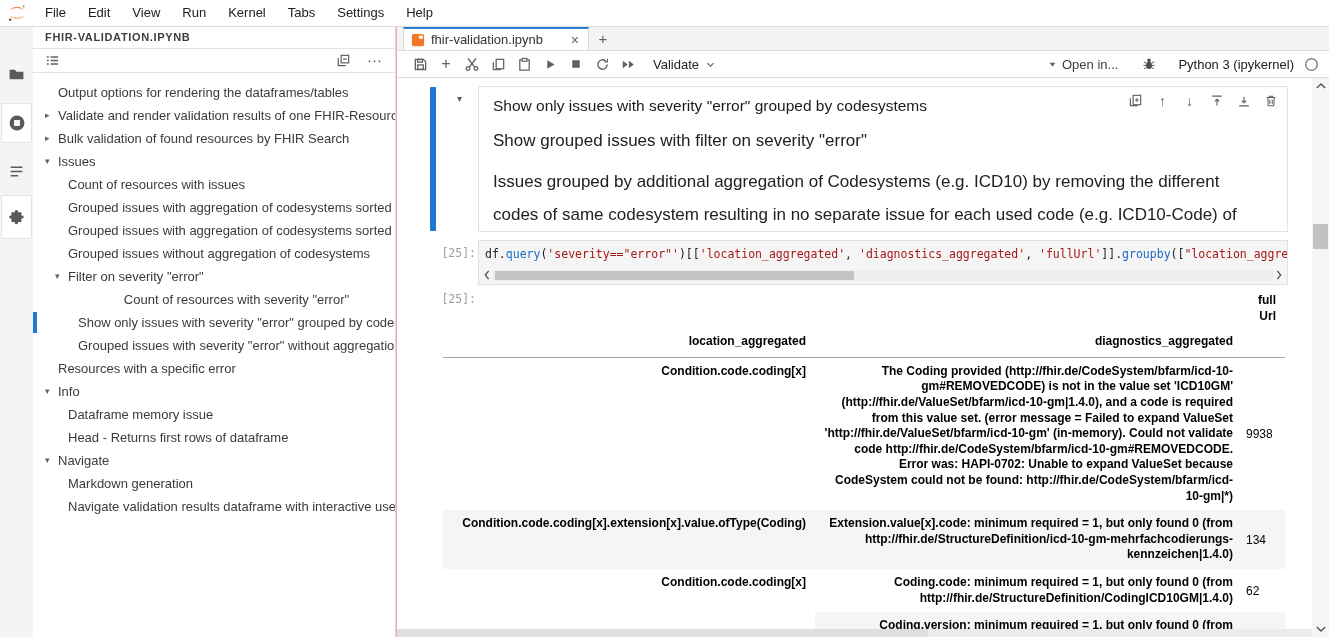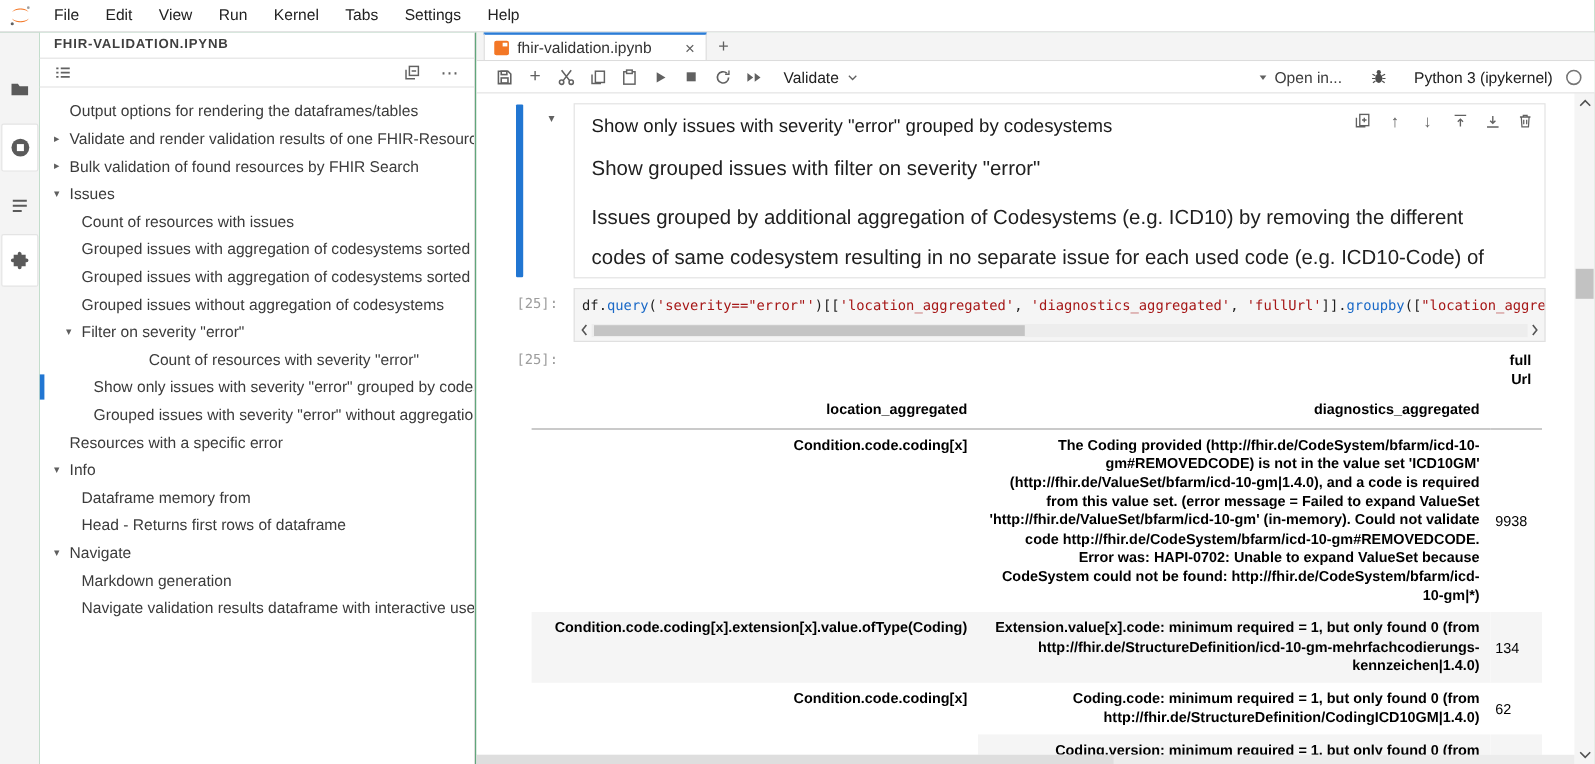--- a/index.html
+++ b/index.html
@@ -1,17 +1,17 @@
 <!DOCTYPE html>
 <html><head>
 <meta charset="utf-8">
 <style>
   * { margin:0; padding:0; box-sizing:border-box; }
   html,body { width:1329px; height:637px; overflow:hidden; }
-  #app { position:relative; width:1329px; height:637px; background:#15803d;
+  #app { position:relative; width:1329px; height:637px; background:#fca5a5;
          font-family:"Liberation Sans",sans-serif; color:#212121; }
 
   
   #menubar { position:absolute; left:0; top:0; width:1329px; height:27px;
              background:#fff; border-bottom:1px solid #dcdcdc; display:flex; align-items:center; }
   #logo { width:22px; height:22px; margin:0 6px 0 6px; display:flex; align-items:center; justify-content:center; }
   .menu-item { font-size:13px; color:#212121; padding:0 11px; line-height:26px; cursor:default; }
 
   
   #activitybar { position:absolute; left:0; top:27px; width:33px; height:610px; background:#f4f4f4; }
@@ -59,21 +59,21 @@
   #md-collapser { position:absolute; left:60px; top:15px; color:#616161; font-size:10px; }
   #md-cell { position:absolute; left:81px; top:8px; width:810px; height:146px; background:#fff;
              border:1px solid #e3e3e3; padding:10px 14px; overflow:hidden; }
   #md-cell h3 { font-size:15.5px; font-weight:normal; color:#1a1a1a; margin-bottom:13px; }
   #md-cell p { font-size:17px; color:#212121; margin-bottom:12px; line-height:1.55; }
   #md-cell p.wide { line-height:1.9; width:772px; }
   #cell-toolbar { position:absolute; right:8px; top:5px; display:flex; gap:10px; background:#fff; }
   .ct-btn { width:17px; height:17px; display:flex; align-items:center; justify-content:center; color:#616161; }
 
   
-  .prompt { position:absolute; left:8px; width:60px; text-align:right;
+  .prompt { position:absolute; left:19px; width:60px; text-align:right;
             font-family:"DejaVu Sans Mono",monospace; font-size:11.5px; color:#9d9d9d; }
   #code-cell { position:absolute; left:81px; top:162px; width:810px; height:45px; background:#f5f5f5;
                border:1px solid #e0e0e0; overflow:hidden; }
   #code-line { white-space:pre; font-family:"DejaVu Sans Mono",monospace; font-size:11.5px;
                line-height:16px; padding:5px 6px 0 6px; overflow:hidden; }
   .c-p { color:#212121; } .c-f { color:#1a69c7; } .c-s { color:#a61717; }
   #code-hscroll { position:absolute; left:2px; right:2px; bottom:2px; height:14px; display:flex; align-items:center; }
   #code-hscroll .arr { width:12px; color:#555; display:flex; align-items:center; justify-content:center; }
   #code-hscroll .track { flex:1; height:11px; background:#ededed; position:relative; }
   #code-hscroll .thumb { position:absolute; left:2px; top:1px; height:9px; width:46%; background:#c4c4c4; }
@@ -210,21 +210,21 @@
         <div class="toc-item" style="padding-left: 12px;">
           <span class="toc-arrow"></span>
           <span>Resources with a specific error</span>
         </div>
         <div class="toc-item" style="padding-left: 12px;">
           <span class="toc-arrow">▾</span>
           <span>Info</span>
         </div>
         <div class="toc-item" style="padding-left: 22px;">
           <span class="toc-arrow"></span>
-          <span>Dataframe memory from</span>
+          <span>Dataframe memory issue</span>
         </div>
         <div class="toc-item" style="padding-left: 22px;">
           <span class="toc-arrow"></span>
           <span>Head - Returns first rows of dataframe</span>
         </div>
         <div class="toc-item" style="padding-left: 12px;">
           <span class="toc-arrow">▾</span>
           <span>Navigate</span>
         </div>
         <div class="toc-item" style="padding-left: 22px;">

